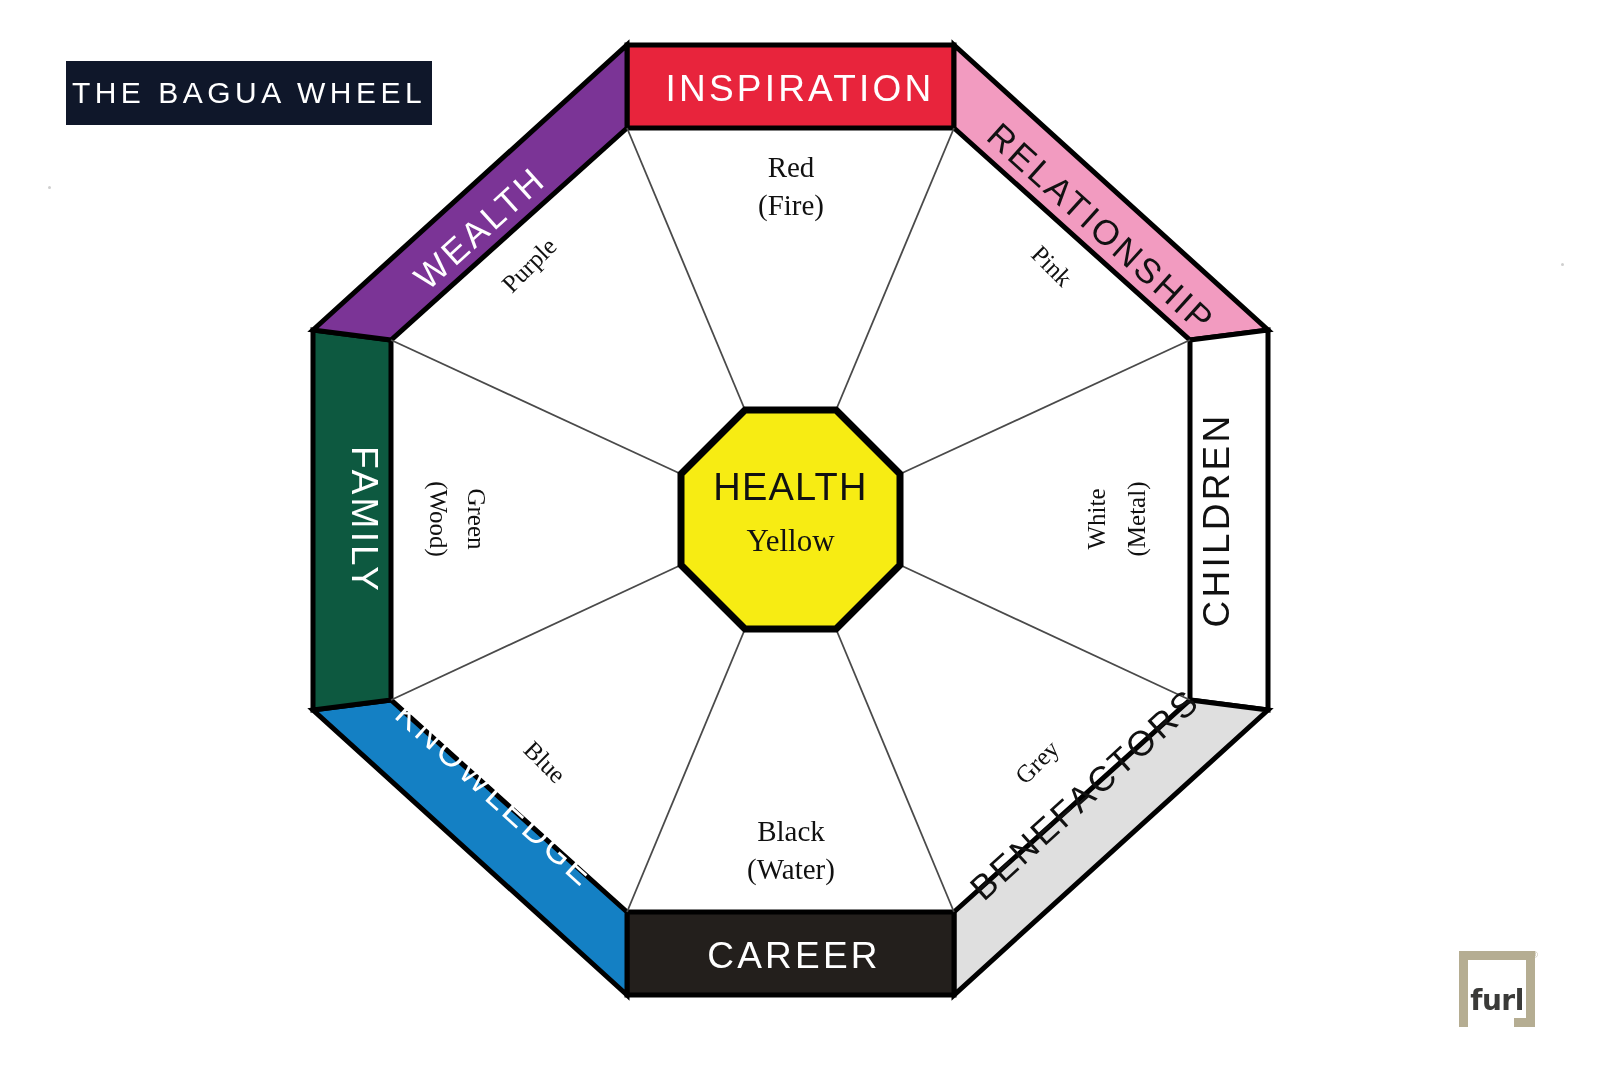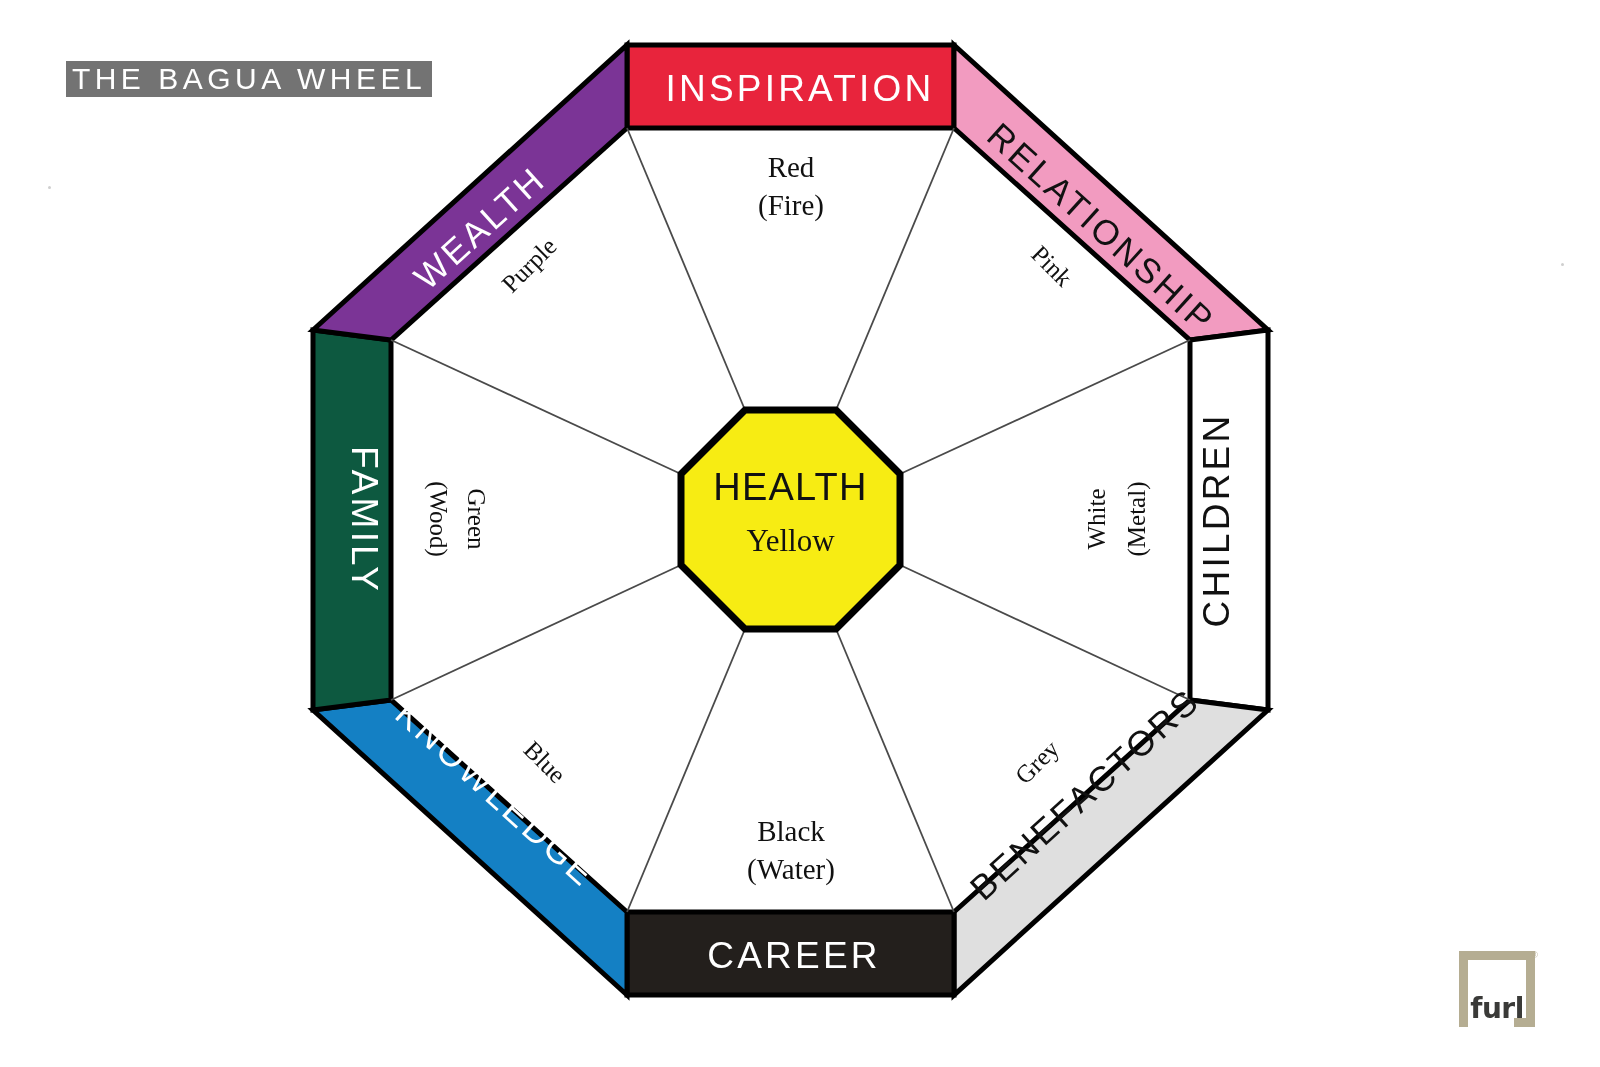--- a/index.html
+++ b/index.html
@@ -15,22 +15,22 @@
     overflow: hidden;
     font-family: "Liberation Sans", sans-serif;
   }
 
   
   #title-chip {
     position: absolute;
     left: 66px;
     top: 61px;
     width: 366px;
-    height: 36px;
-    background: #737373;
+    height: 64px;
+    background: #0f172a;
     display: flex;
     align-items: center;
     justify-content: center;
   }
   #title-chip .title-text {
     color: #ffffff;
     font-family: "Liberation Sans", sans-serif;
     font-size: 30px;
     font-weight: 300;
     letter-spacing: 4.5px;
@@ -102,21 +102,21 @@
     left: 9px;
     bottom: -9px;
     width: 46px;
     height: 18px;
     background: #ffffff;
   }
   #furl-logo .wordmark {
     position: absolute;
     left: 0;
     right: 0;
-    bottom: 4px;
+    bottom: 12px;
     text-align: center;
     font-family: "DejaVu Sans", sans-serif;
     font-weight: bold;
     font-size: 28px;
     color: #3a3a38;
     letter-spacing: -0.5px;
     line-height: 1;
   }
   #furl-logo .reg {
     position: absolute;

